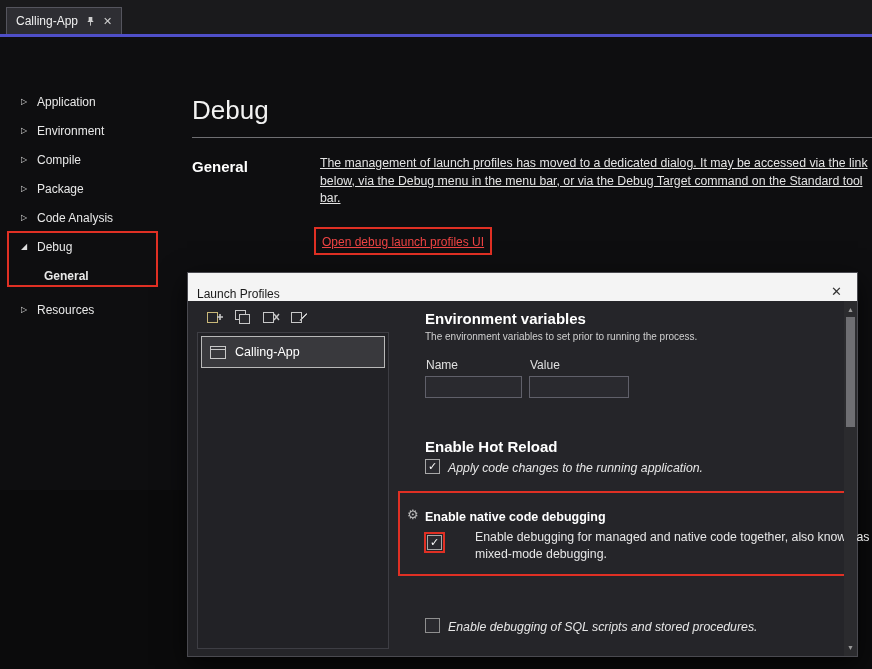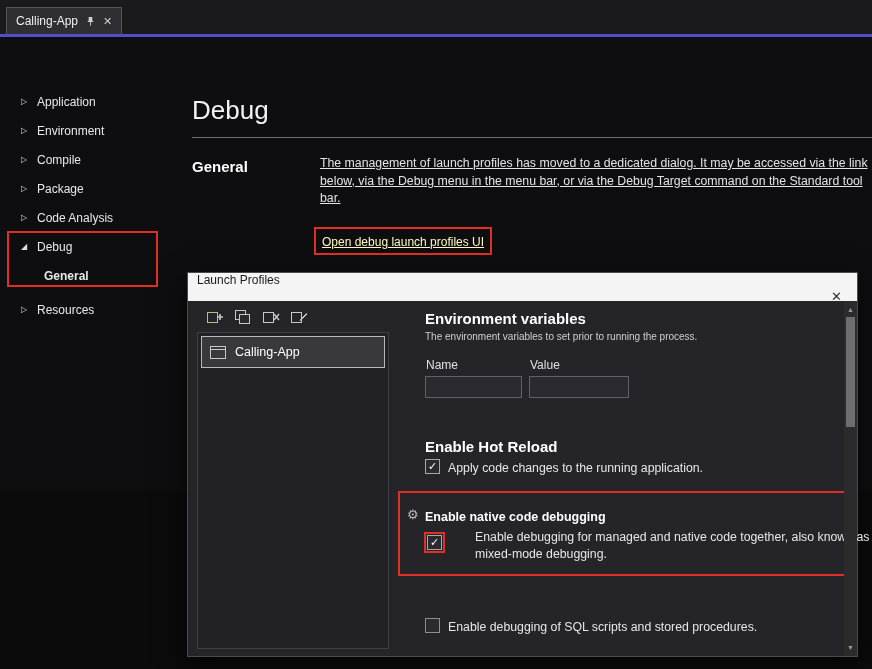--- a/index.html
+++ b/index.html
@@ -30,31 +30,31 @@
   .tree-child { padding-left:26px; font-weight:bold; }
   .tree-gap { margin-top:5px; }
 
   
   .page-title { position:absolute; left:192px; top:95px; font-size:26px; color:#f2f2f2; font-weight:400; }
   .title-sep { position:absolute; left:192px; top:137px; width:680px; height:1px; background:#6e6e72; }
   .section-heading { position:absolute; left:192px; top:158px; font-size:15px; font-weight:bold; color:#fff; }
   .page-desc { position:absolute; left:320px; top:155px; width:552px; font-size:12.3px;
                line-height:17.5px; color:#e3e3e3;text-decoration:underline; }
   .link-box { position:absolute; left:314px; top:227px; border:2px solid #e03024; padding:3px 6px; }
-  .link { color:#fef9c3; font-size:12px; text-decoration:underline; cursor:pointer; }
+  .link { color:#ef4444; font-size:12px; text-decoration:underline; cursor:pointer; }
 
   
   .anno { position:absolute; border:2px solid #e03024; pointer-events:none; }
   .anno-sidebar { left:7px; top:231px; width:151px; height:56px; }
 
   
   .dialog { position:absolute; left:187px; top:272px; width:671px; height:385px;
             background:#252529; border:1px solid #4a4a50; box-shadow:0 8px 26px rgba(0,0,0,.65); }
-  .dialog-title { height:28px; background:#f4f4f4; display:flex; align-items:flex-start;
-                  padding:0 9px; color:#1a1a1a; font-size:12px;flex-direction:column; }
+  .dialog-title { height:28px; background:#f4f4f4; display:flex; align-items:flex-end;
+                  padding:0 9px; color:#1a1a1a; font-size:12px; }
   .dialog-close { margin-left:auto; color:#333; font-size:13px; cursor:pointer; padding:2px 6px; }
   .dialog-body { position:relative; width:669px; height:355px; background:#252529; }
 
   .tool-icon { position:absolute; top:6px; width:22px; height:20px; display:flex; align-items:center;
                justify-content:center; cursor:pointer; }
 
   .profile-list { position:absolute; left:9px; top:31px; width:192px; height:317px;
                   background:#222226; border:1px solid #3e3e44; }
   .profile-item { margin:3px; height:32px; display:flex; align-items:center; gap:9px; padding:0 8px;
                   background:#39393d; border:1px solid #b9b9b9; color:#fff; font-size:12.5px; cursor:pointer; }
@@ -63,21 +63,21 @@
   .rp-text { position:absolute; font-size:10px; color:#cfcfcf; }
   .col-label { position:absolute; font-size:12px; color:#e0e0e0; }
   .env-input { position:absolute; height:22px; background:#2a2a2f; border:1px solid #60606a;
                color:#e8e8e8; font-size:12px; padding:0 5px; outline:none;
                font-family:"Liberation Sans", sans-serif; }
 
   .checkbox { position:absolute; width:15px; height:15px; background:#2a2a2f;
               border:1px solid #a8a8a8; color:#fff; display:flex; align-items:center;
               justify-content:center; font-size:11px; cursor:pointer; }
   .checkbox.unchecked { border-color:#8f8f8f; }
-  .cb-label { position:absolute; font-size:12.3px; color:#e6e6e6; line-height:17px; }
+  .cb-label { position:absolute; font-size:12.3px; color:#e6e6e6; line-height:17px;font-style:italic; }
 
   .native-section { position:absolute; left:210px; top:190px; width:450px; height:85px;
                     border:2px solid #e03024; }
   .native-section .gear { position:absolute; left:7px; top:14px; font-size:13px; color:#b8b8b8; }
   .native-section .ns-heading { position:absolute; left:25px; top:17px; font-size:12.5px;
                                 font-weight:bold; color:#fff; }
   .cb-red-wrap { position:absolute; left:24px; top:39px; border:2px solid #e03024; padding:1px;
                  width:21px; height:21px; }
   .cb-red-wrap .checkbox { position:static; }
   .native-section .ns-label { position:absolute; left:51px; top:36px; width:396px;

